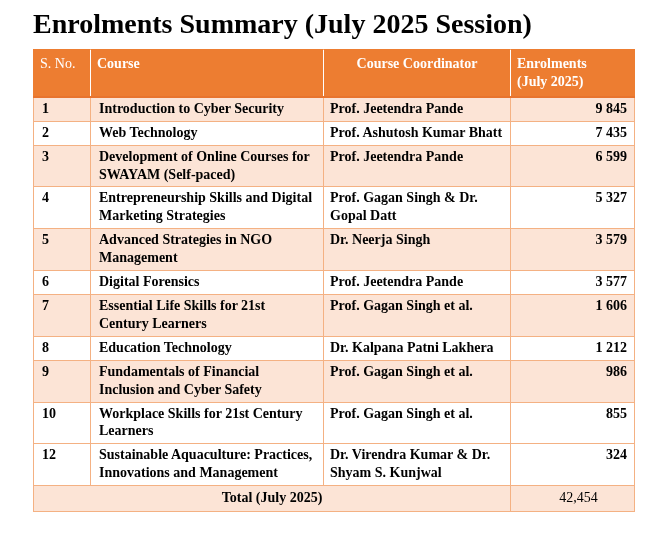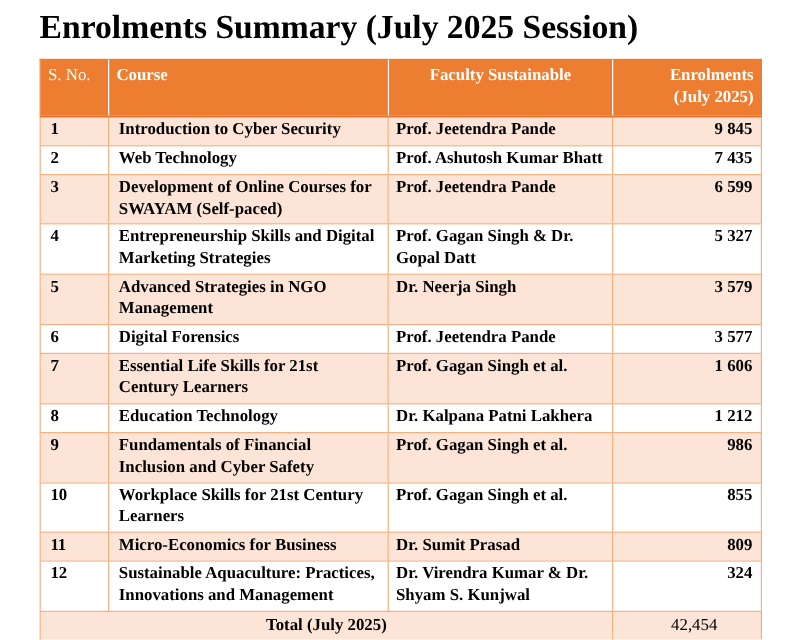--- a/index.html
+++ b/index.html
@@ -52,21 +52,21 @@
     border-right:1px solid rgba(255,255,255,0.28);
     border-bottom:2px solid var(--header-rule);
     text-align:left;
     font-weight:bold;
     padding:5px 6px;
     height:34px;
   }
   thead th:last-child{border-right:1.5px solid var(--header-bg);}
   thead th.h-sno{font-weight:normal;}
   thead th.h-fac{text-align:center;}
-  thead th.h-enr{text-align:right;white-space:pre-line;}
+  thead th.h-enr{text-align:left;white-space:pre-line;}
 
   td.sno{font-weight:bold;padding-left:8px;}
   td.course{font-weight:bold;padding-left:8px;}
   td.faculty{font-weight:bold;}
   td.enrol{font-weight:bold;text-align:right;padding-right:7px;margin-top:20px;}
 
   tr.band td{background:var(--band-bg);}
   tr.total-row td{background:var(--band-bg);}
   td.total-label{
     text-align:center;
@@ -89,21 +89,21 @@
     <colgroup>
       <col class="c-sno">
         <col class="c-course">
         <col class="c-fac">
         <col class="c-enr">
     </colgroup>
     <thead>
       <tr>
         <th class="h-sno">S. No.</th>
         <th class="h-course">Course</th>
-        <th class="h-fac">Faculty Sustainable</th>
+        <th class="h-fac">Course Coordinator</th>
         <th class="h-enr">Enrolments
 (July 2025)</th>
       </tr>
     </thead>
     <tbody>
       <tr class="band">
         <td class="sno">1</td>
         <td class="course">Introduction to Cyber Security</td>
         <td class="faculty">Prof. Jeetendra Pande</td>
         <td class="enrol">9 845</td>
@@ -155,26 +155,20 @@
         <td class="course">Fundamentals of Financial Inclusion and Cyber Safety</td>
         <td class="faculty">Prof. Gagan Singh et al.</td>
         <td class="enrol">986</td>
       </tr>
       <tr>
         <td class="sno">10</td>
         <td class="course">Workplace Skills for 21st Century Learners</td>
         <td class="faculty">Prof. Gagan Singh et al.</td>
         <td class="enrol">855</td>
       </tr>
-      <tr class="band">
-        <td class="sno">11</td>
-        <td class="course">Micro-Economics for Business</td>
-        <td class="faculty">Dr. Sumit Prasad</td>
-        <td class="enrol">809</td>
-      </tr>
       <tr>
         <td class="sno">12</td>
         <td class="course">Sustainable Aquaculture: Practices, Innovations and Management</td>
         <td class="faculty">Dr. Virendra Kumar &amp; Dr. Shyam S. Kunjwal</td>
         <td class="enrol">324</td>
       </tr>
       <tr class="total-row">
         <td class="total-label" colspan="3">Total (July 2025)</td>
         <td class="total-value">42,454</td>
       </tr>

